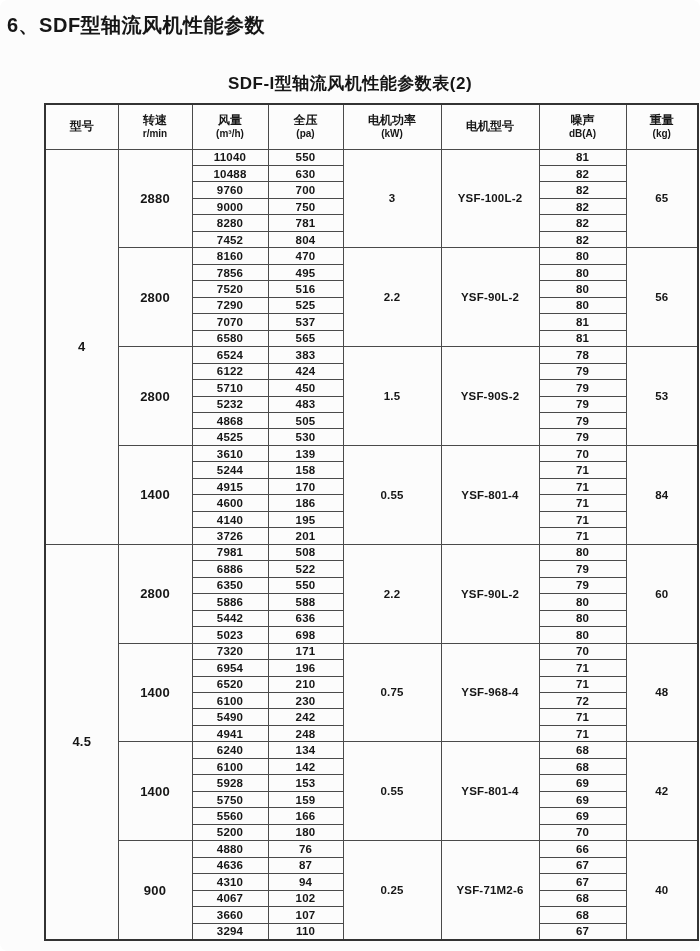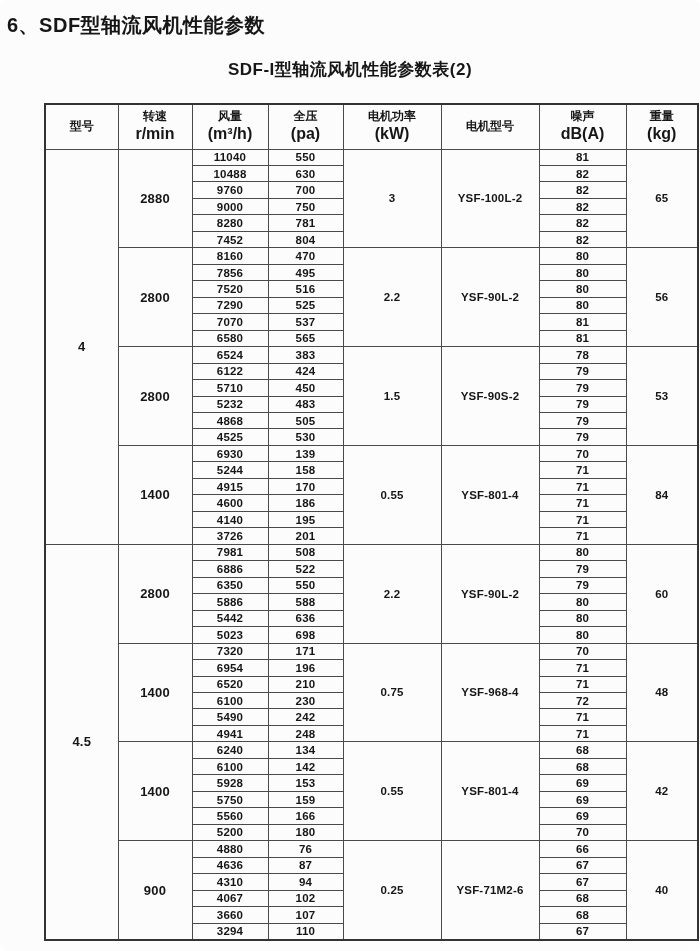--- a/index.html
+++ b/index.html
@@ -29,21 +29,21 @@
     left: 7px;
     top: 12px;
     font-size: 20px;
     font-weight: bold;
     letter-spacing: 0.5px;
     color: var(--text);
     white-space: nowrap;
   }
   .table-title {
     position: absolute;
-    top: 58px;
+    top: 72px;
     left: 0;
     width: 100%;
     text-align: center;
     font-size: 17px;
     font-weight: bold;
     letter-spacing: 0.5px;
     color: var(--text);
   }
   table.perf-table {
     position: absolute;
@@ -63,21 +63,21 @@
     overflow: hidden;
     white-space: nowrap;
   }
   .perf-table thead tr { height: 45px; }
   .perf-table thead th {
     font-size: 12px;
     font-weight: bold;
     line-height: 1.25;
     margin-top: 36px;
   }
-  .perf-table thead th .h-sub { font-size: 16px; font-weight: bold; }
+  .perf-table thead th .h-sub { font-size: 10px; font-weight: bold; }
   .perf-table tbody tr { height: 16px; }
   .perf-table tbody td {
     font-size: 11.5px;
     font-weight: 600;
     letter-spacing: 0.2px;
   }
   .perf-table td.model-cell,
   .perf-table td.speed-cell { font-size: 13px; }
 </style>
 </head>
@@ -231,21 +231,21 @@
           <td class="pressure-cell">505</td>
           <td class="noise-cell">79</td>
         </tr>
         <tr>
           <td class="airflow-cell">4525</td>
           <td class="pressure-cell">530</td>
           <td class="noise-cell">79</td>
         </tr>
         <tr>
           <td class="speed-cell" rowspan="6">1400</td>
-          <td class="airflow-cell">6930</td>
+          <td class="airflow-cell">3610</td>
           <td class="pressure-cell">139</td>
           <td class="power-cell" rowspan="6">0.55</td>
           <td class="motor-cell" rowspan="6">YSF-801-4</td>
           <td class="noise-cell">70</td>
           <td class="weight-cell" rowspan="6">84</td>
         </tr>
         <tr>
           <td class="airflow-cell">5244</td>
           <td class="pressure-cell">158</td>
           <td class="noise-cell">71</td>

